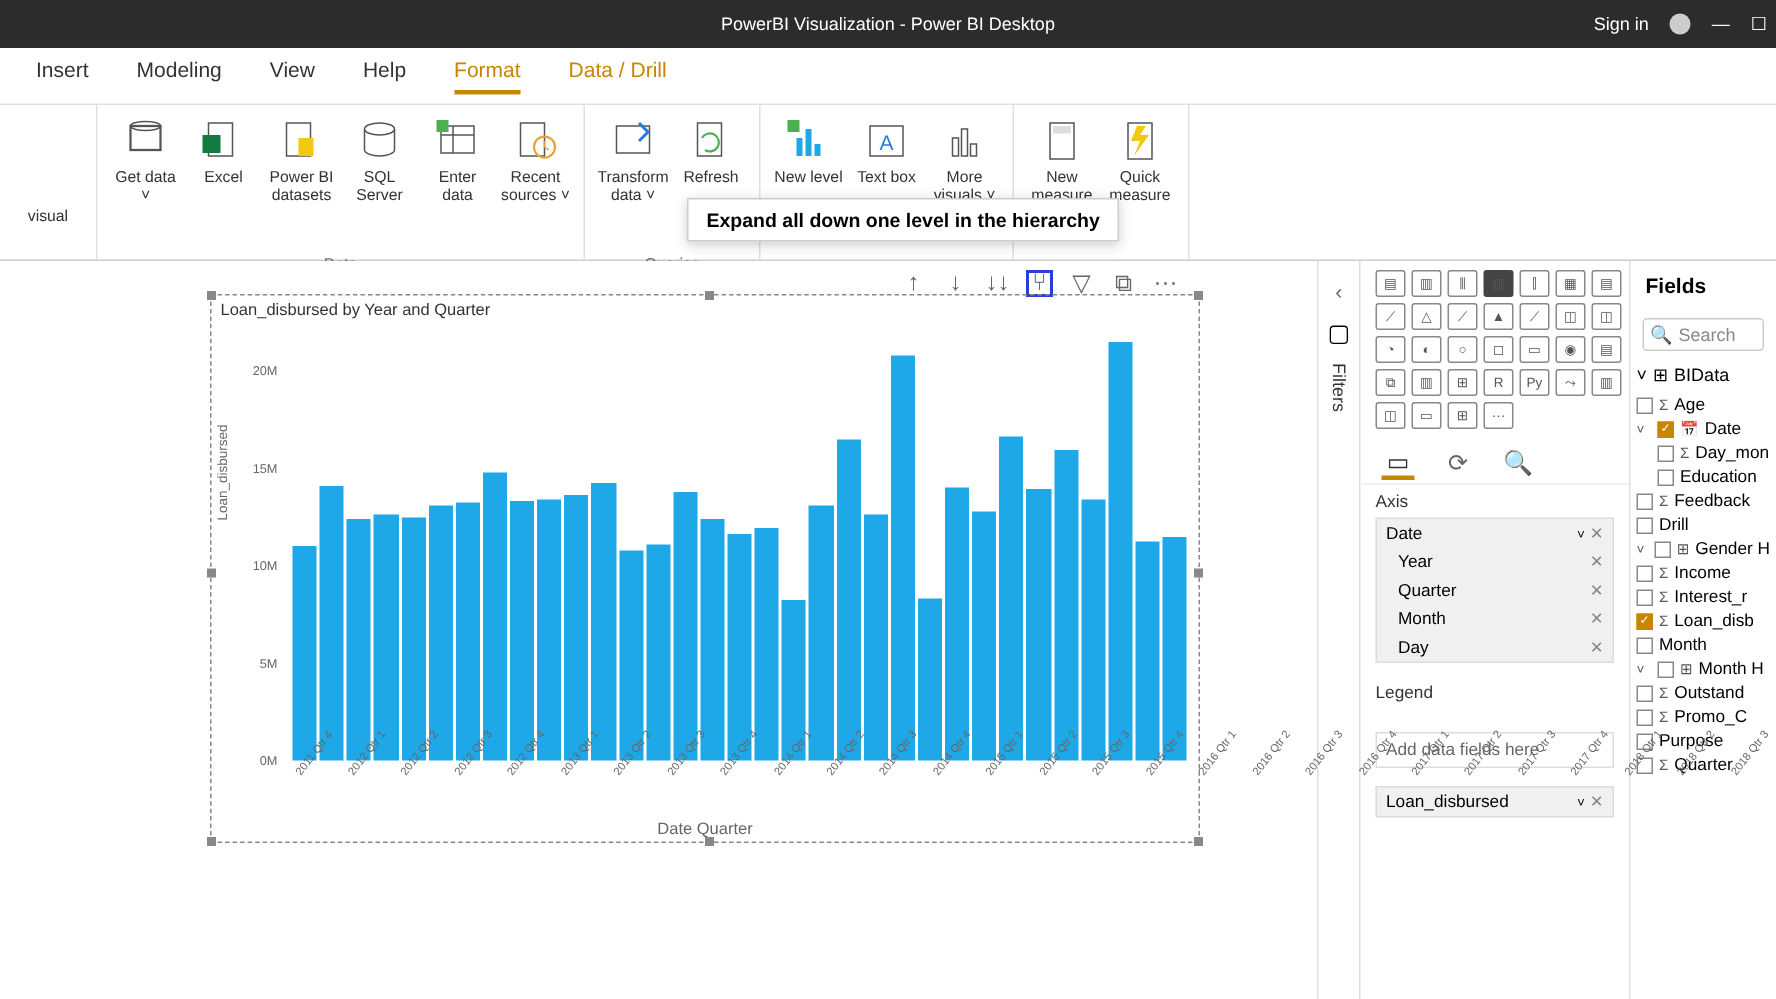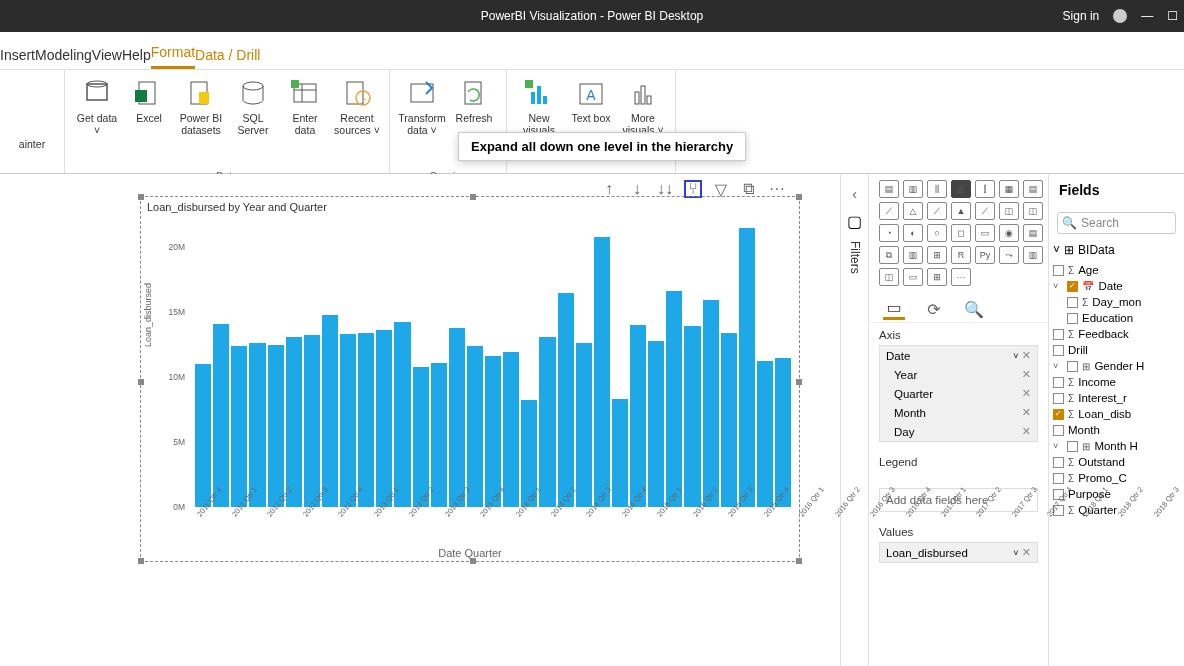--- a/index.html
+++ b/index.html
@@ -5,21 +5,21 @@
 * { margin:0; padding:0; box-sizing:border-box; font-family:"Segoe UI",Arial,sans-serif; }
 body { width:1184px; height:666px; background:#fff; overflow:hidden; position:relative; }
 
 
 .titlebar { height:32px; background:#2c2c2c; color:#fff; display:flex; align-items:center; justify-content:center; position:relative; }
 .titlebar .title { font-size:12px; }
 .titlebar .right { position:absolute; right:6px; display:flex; align-items:center; gap:14px; font-size:12px; }
 .titlebar .avatar { width:14px; height:14px; border-radius:50%; background:#ccc; display:inline-block; }
 
 
-.menubar { height:38px; background:#fff; border-bottom:1px solid #e0e0e0; display:flex; align-items:flex-end; }
+.menubar { height:38px; background:#fff; border-bottom:1px solid #e0e0e0; display:flex; align-items:flex-start; padding-left:24px; gap:32px; }
 .menubar .item { font-size:14px; color:#333; padding:6px 0; cursor:pointer; }
 .menubar .item.sel { color:#c78500; border-bottom:3px solid #c78500; }
 .menubar .item.sel2 { color:#c78500; }
 
 
 .ribbon { height:104px; border-bottom:1px solid #ccc; display:flex; position:relative; }
 .rgroup { display:flex; flex-direction:column; border-right:1px solid #e0e0e0; padding:4px 8px 0; }
 .rbtns { flex:1; display:flex; gap:4px; align-items:flex-start; }
 .rbtn { display:flex; flex-direction:column; align-items:center; justify-content:flex-start; width:48px; padding-top:4px; cursor:pointer; }
 .rbtn .icon { width:32px; height:32px; margin-bottom:2px; }
@@ -68,21 +68,21 @@
 .subtabs .st.sel { border-bottom:3px solid #c78500; color:#333; }
 .wellsec { padding:6px 10px 0; font-size:11.5px; color:#333; }
 .well { margin:4px 10px 8px; background:#f0f0f0; border:1px solid #ddd; font-size:11.5px; }
 .well .row { display:flex; align-items:center; justify-content:space-between; padding:3px 6px; }
 .well .row.hdr { font-weight:400; }
 .well .sub { padding-left:14px; }
 .well .x { color:#888; font-size:11px; cursor:pointer; }
 .wellempty { margin:20px 10px 8px; border:1px solid #ddd; padding:5px 6px; font-size:11.5px; color:#666; }
 
 
-.fieldspane { width:136px; border-left:1px solid #e0e0e0; display:flex; flex-direction:column; overflow:hidden; }
+.fieldspane { width:98px; border-left:1px solid #e0e0e0; display:flex; flex-direction:column; overflow:hidden; }
 .searchbox { margin:6px 8px; border:1px solid #ccc; border-radius:3px; display:flex; align-items:center; padding:3px 4px; gap:4px; font-size:12px; color:#888; }
 .fieldlist { padding:2px 0; font-size:11.5px; overflow:hidden; }
 .frow { display:flex; align-items:center; gap:4px; padding:2px 4px; white-space:nowrap; }
 .frow .chk { width:11px; height:11px; border:1px solid #888; flex-shrink:0; }
 .frow .chk.on { background:#c78500; border-color:#c78500; position:relative; }
 .frow .chk.on::after { content:"✓"; color:#fff; font-size:8px; position:absolute; top:-1px; left:1px; }
 .frow .sig { font-size:10px; color:#555; }
 .frow .caret { font-size:9px; color:#555; width:10px; }
 .ftitle { display:flex; align-items:center; gap:4px; padding:3px 4px; font-size:12px; }
 
@@ -107,21 +107,21 @@
   <span class="item">View</span>
   <span class="item">Help</span>
   <span class="item sel">Format</span>
   <span class="item sel2">Data / Drill</span>
 </div>
 
 <div class="ribbon">
   <div class="rgroup">
       <div class="rbtns">
     <div class="rbtn">
-          <span class="lbl" style="margin-top:60px">ainter</span>
+          <span class="lbl" style="margin-top:60px">visual</span>
         </div>
   </div>
       <div class="glbl"></div>
     </div>
 
   <div class="rgroup">
       <div class="rbtns">
     <div class="rbtn">
           <svg class="icon" viewBox="0 0 32 32">
             <rect x="6" y="6" width="20" height="16" fill="none" stroke="#555" stroke-width="1.5"></rect>
@@ -194,41 +194,60 @@
 
   <div class="rgroup">
       <div class="rbtns">
     <div class="rbtn">
           <svg class="icon" viewBox="0 0 32 32">
             <rect x="8" y="14" width="4" height="12" fill="#1fa8e8"></rect>
             <rect x="14" y="8" width="4" height="18" fill="#1fa8e8"></rect>
             <rect x="20" y="18" width="4" height="8" fill="#1fa8e8"></rect>
             <rect x="2" y="2" width="8" height="8" fill="#4caf50"></rect>
           </svg>
-          <span class="lbl">New visuals</span>
+          <span class="lbl">New level</span>
         </div>
     <div class="rbtn">
           <svg class="icon" viewBox="0 0 32 32">
             <rect x="5" y="6" width="22" height="20" fill="none" stroke="#555"></rect>
             <text x="16" y="22" font-size="14" text-anchor="middle" fill="#2b7cd3">A</text>
           </svg>
           <span class="lbl">Text box</span>
         </div>
     <div class="rbtn">
           <svg class="icon" viewBox="0 0 32 32">
             <rect x="8" y="14" width="4" height="12" fill="none" stroke="#555"></rect>
             <rect x="14" y="8" width="4" height="18" fill="none" stroke="#555"></rect>
             <rect x="20" y="18" width="4" height="8" fill="none" stroke="#555"></rect>
           </svg>
           <span class="lbl">More visuals ˅</span>
         </div>
   </div>
       <div class="glbl"></div>
     </div>
 
+  <div class="rgroup">
+      <div class="rbtns">
+    <div class="rbtn">
+          <svg class="icon" viewBox="0 0 32 32">
+            <rect x="8" y="4" width="16" height="24" fill="none" stroke="#555"></rect>
+            <rect x="10" y="6" width="12" height="5" fill="#ddd"></rect>
+          </svg>
+          <span class="lbl">New measure</span>
+        </div>
+    <div class="rbtn">
+          <svg class="icon" viewBox="0 0 32 32">
+            <rect x="8" y="4" width="16" height="24" fill="none" stroke="#555"></rect>
+            <path d="M14 6l-4 10h6l-4 10 10-14h-6l4-6z" fill="#f2c811"></path>
+          </svg>
+          <span class="lbl">Quick measure</span>
+        </div>
+  </div>
+      <div class="glbl"></div>
+    </div>
 
 </div>
 
 <div class="tooltip">Expand all down one level in the hierarchy</div>
 
 <div class="main">
   <div class="canvasarea">
     <div class="charticons">
       <span class="ci">↑</span>
       <span class="ci">↓</span>
@@ -389,21 +408,20 @@
           <span>Month</span>
           <span class="x">✕</span>
         </div>
       <div class="row sub">
           <span>Day</span>
           <span class="x">✕</span>
         </div>
     </div>
     <div class="wellsec">Legend</div>
     <div class="wellempty">Add data fields here</div>
-    <div class="wellsec">Values</div>
     <div class="well">
       <div class="row hdr">
           <span>Loan_disbursed</span>
           <span><span style="font-size:9px">˅</span> <span class="x">✕</span></span>
         </div>
     </div>
   </div>
 
   <div class="fieldspane">
     <div class="panehdr">

